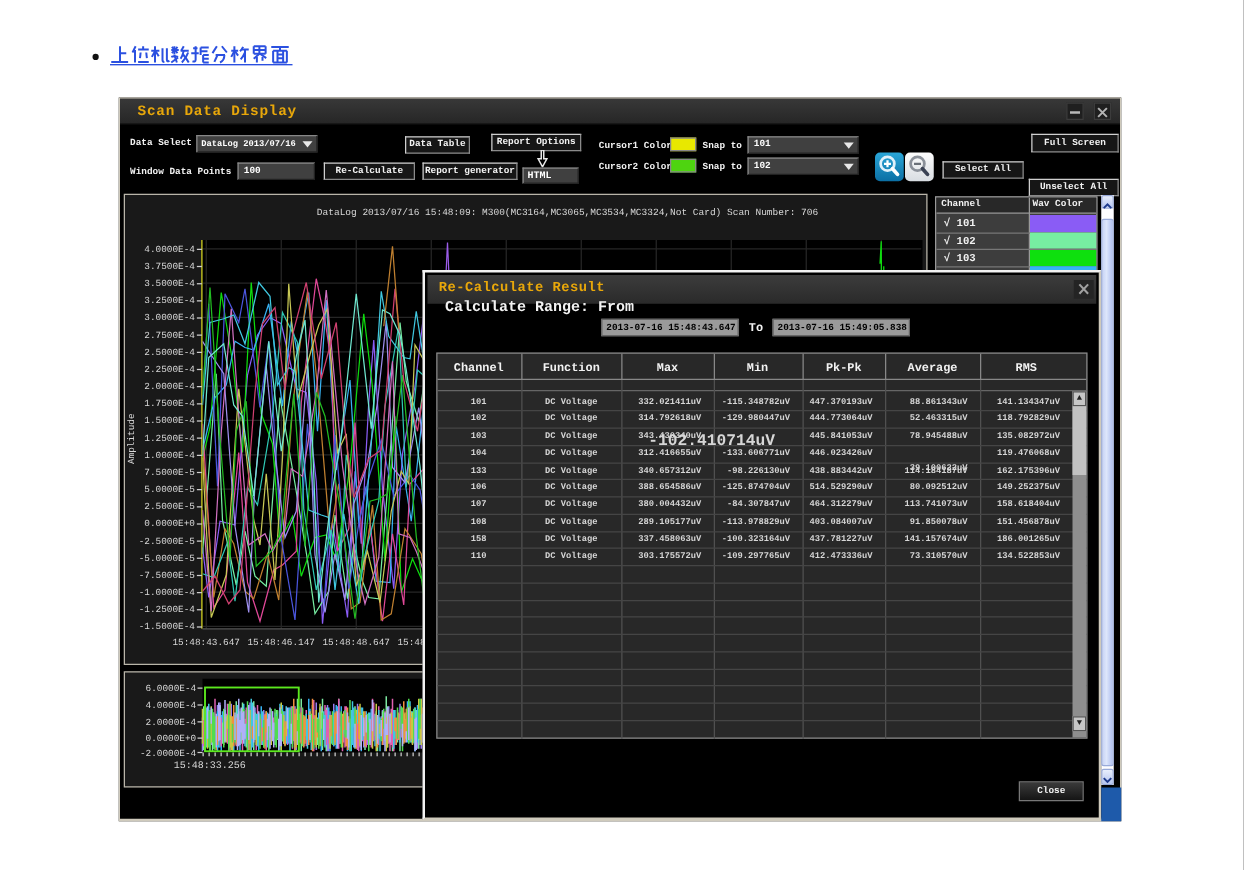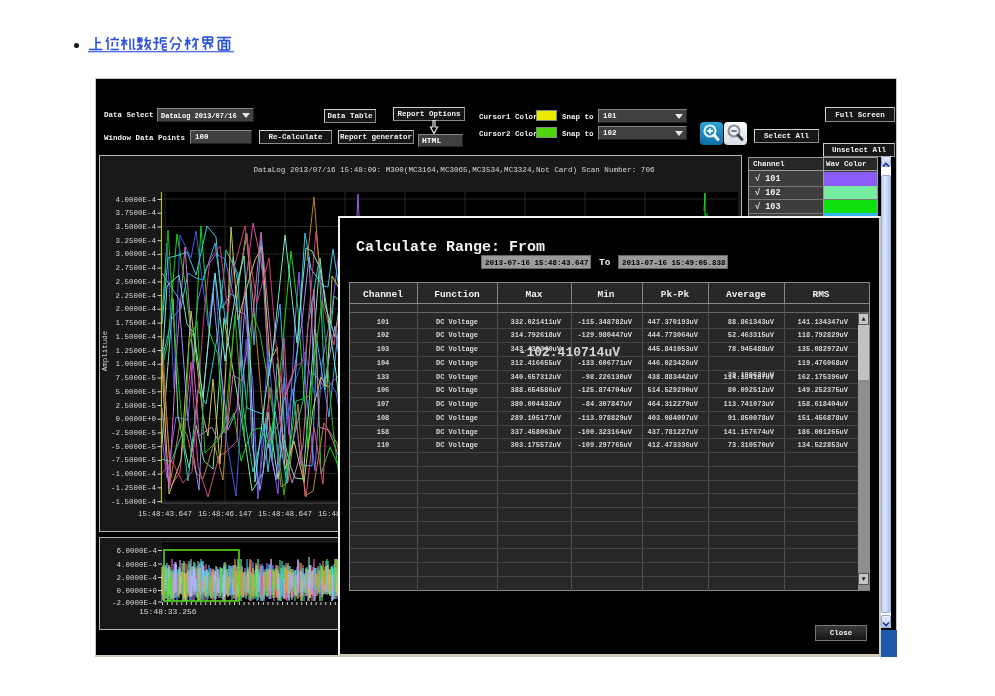--- a/index.html
+++ b/index.html
@@ -103,20 +103,29 @@
         <path d="M6 4.5 V14"></path>
         <path d="M10.5 4.5 V14"></path>
         <path d="M6 7.5 H10.5"></path>
         <path d="M6 10.5 H10.5"></path>
       </g>
     </g>
     <rect x="0" y="16.2" width="146" height="1.1" fill="#2b50e0"></rect>
   </svg>
 <div class="abs" style="left:95px;top:78px;width:802px;height:579px;background:#000;
  border:1px solid #cfcabc;border-bottom:2px solid #cfcabc">
+  <div class="abs" style="left:0;top:0;width:800px;height:21px;background:linear-gradient(#383838,#262626);border-bottom:1px solid #0a0a0a">
+    <span style="position:absolute;left:14px;top:4px;color:#e8a70a;font-weight:bold;font-size:11.5px;letter-spacing:.6px">Scan Data Display</span>
+    <div class="abs" style="left:757px;top:3px;width:14px;height:14px;background:#1f1f1f;border:1px solid #3c3c3c">
+      <div class="abs" style="left:2px;top:6px;width:8px;height:2px;background:#b8b8b8"></div>
+      </div>
+    <div class="abs" style="left:779px;top:3px;width:14px;height:14px;background:#1f1f1f;border:1px solid #3c3c3c"><svg width="12" height="12" viewBox="0 0 12 12">
+          <path d="M2.5 2.5 L9.5 9.5 M9.5 2.5 L2.5 9.5" stroke="#b4b4b4" stroke-width="1.6"></path>
+        </svg></div>
+  </div>
 
   <span class="lbl" style="left:8px;top:32px">Data Select</span>
   <div class="combo" style="left:61px;top:29px;width:97px;height:14px;padding:2.5px 0 0 3px;font-size:7px">DataLog 2013/07/16<span class="carr"></span></div>
   <div class="btn" style="left:228px;top:30px;width:52px;height:14px;padding-top:2px">Data Table</div>
   <div class="btn" style="left:297px;top:28px;width:72px;height:14px;padding-top:2px">Report Options</div>
   <span class="lbl" style="left:383px;top:34px">Cursor1 Color</span>
   <div class="abs" style="left:440px;top:31px;width:21px;height:11px;background:#e8e800;border:1px solid #888"></div>
   <span class="lbl" style="left:466px;top:34px">Snap to</span>
   <div class="combo" style="left:502px;top:30px;width:89px;height:14px;padding:2px 0 0 4px">101<span class="carr"></span></div>
   <div class="btn" style="left:729px;top:28px;width:70px;height:15px;padding-top:3px">Full Screen</div>
@@ -414,21 +423,27 @@
     <div class="abs" style="left:0;top:41px;width:130px;height:1px;background:#777"></div>
     <div class="lbl" style="left:6px;top:44px;font-size:8.5px">√ 103</div>
       <div class="abs" style="left:75px;top:41.5px;width:55px;height:13px;background:#0ee00e"></div>
     <div class="abs" style="left:0;top:54.5px;width:130px;height:1px;background:#777"></div>
     <div class="abs" style="left:75px;top:55px;width:55px;height:6px;background:#35b5f5"></div>
   </div>
 </div>
 
 <div class="abs" style="left:338px;top:216px;width:543px;height:440px;background:#000;
  border:2px solid #f2f2f2;border-right-color:#cfcabc;border-bottom-color:#cfcabc">
-  <span class="lbl" style="left:16px;top:21px;font-size:15px">Calculate Range: From</span>
+  <div class="abs" style="left:2px;top:2px;width:535px;height:23px;background:linear-gradient(#3c3c3c,#2a2a2a)">
+    <span style="position:absolute;left:9px;top:5px;color:#e8a70a;font-weight:bold;font-size:11px;letter-spacing:.4px">Re-Calculate Result</span>
+    <div class="abs" style="left:517px;top:4px;width:16px;height:15px;background:#242424"><svg width="16" height="15" viewBox="0 0 16 15">
+          <path d="M4.5 3.5 L11.5 11 M11.5 3.5 L4.5 11" stroke="#a0a0a0" stroke-width="1.7"></path>
+        </svg></div>
+  </div>
+  <span class="lbl" style="left:16px;top:21px;font-size:12px">Calculate Range: From</span>
   <div class="abs" style="left:141px;top:37px;width:110px;height:14px;background:#9a9a9a;border:1px solid #666;color:#000;font-size:7.5px;font-weight:bold;padding:3px 0 0 3px;white-space:nowrap">2013-07-16 15:48:43.647</div>
   <span class="lbl" style="left:259px;top:39px;font-size:9.5px">To</span>
   <div class="abs" style="left:278px;top:37px;width:110px;height:14px;background:#9a9a9a;border:1px solid #666;color:#000;font-size:7.5px;font-weight:bold;padding:3px 0 0 3px;white-space:nowrap">2013-07-16 15:49:05.838</div>
 
   <div class="abs" style="left:9px;top:64px;width:521px;height:309px;background:#282828;border:1px solid #888">
     <div class="abs" style="left:0;top:0;width:519px;height:21px;border-bottom:1px solid #888">
         <span class="lbl" style="left:33px;top:6px;font-size:9.5px;transform:translateX(-50%)">Channel</span>
         <span class="lbl" style="left:107px;top:6px;font-size:9.5px;transform:translateX(-50%)">Function</span>
         <span class="lbl" style="left:184px;top:6px;font-size:9.5px;transform:translateX(-50%)">Max</span>
         <span class="lbl" style="left:256px;top:6px;font-size:9.5px;transform:translateX(-50%)">Min</span>

